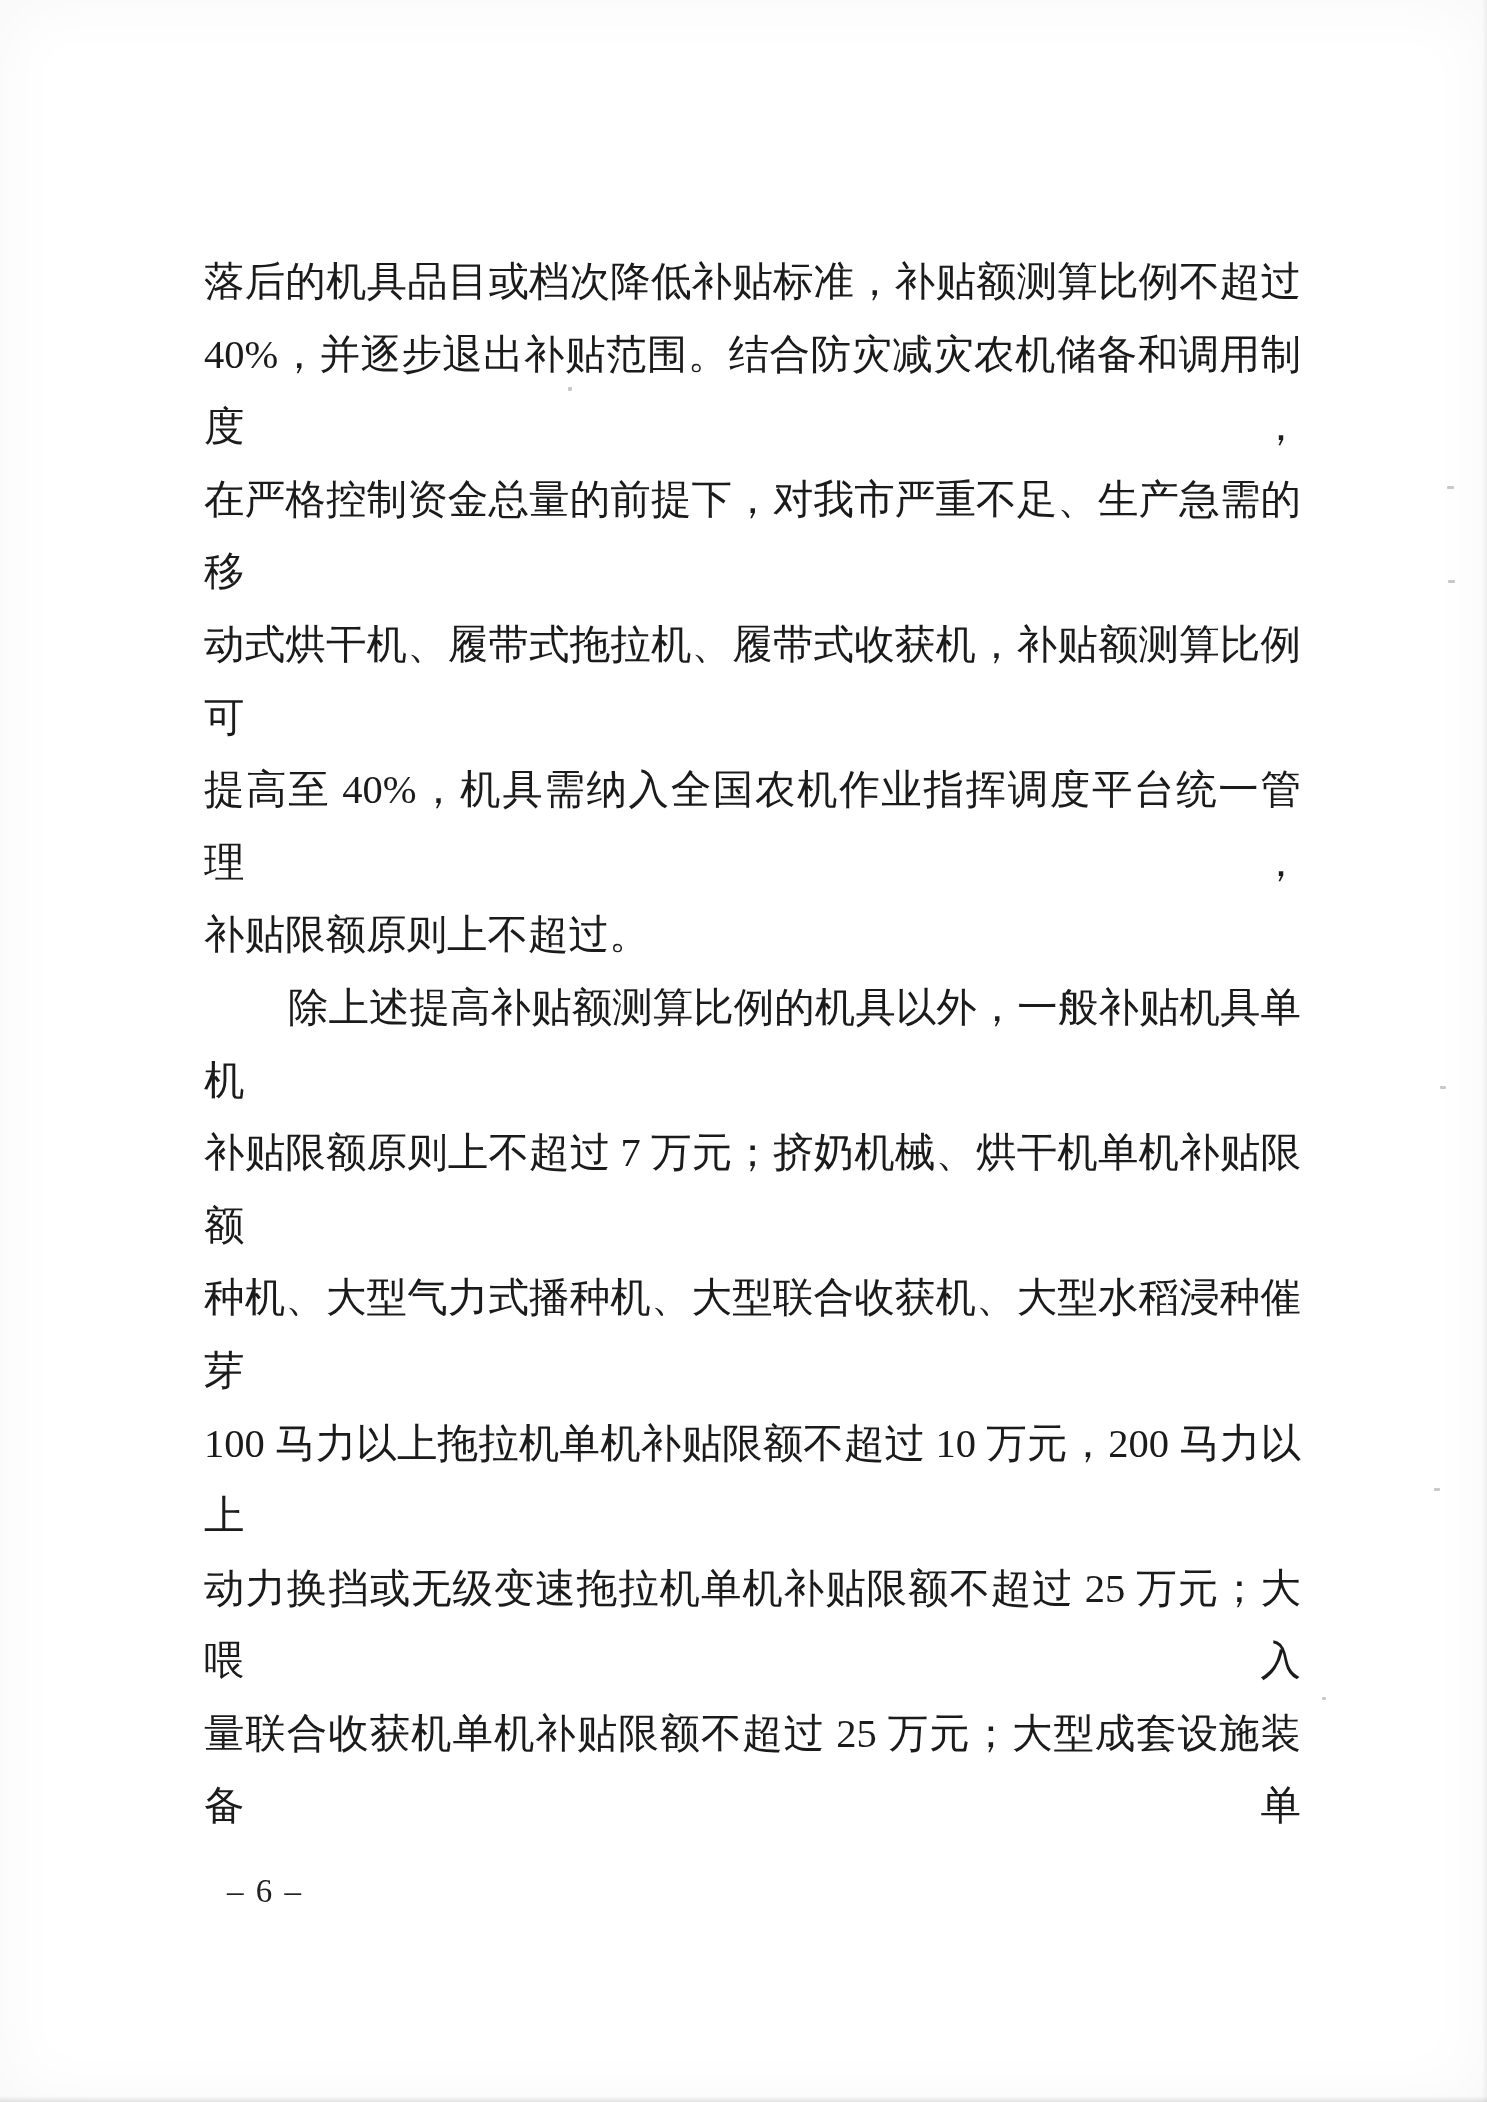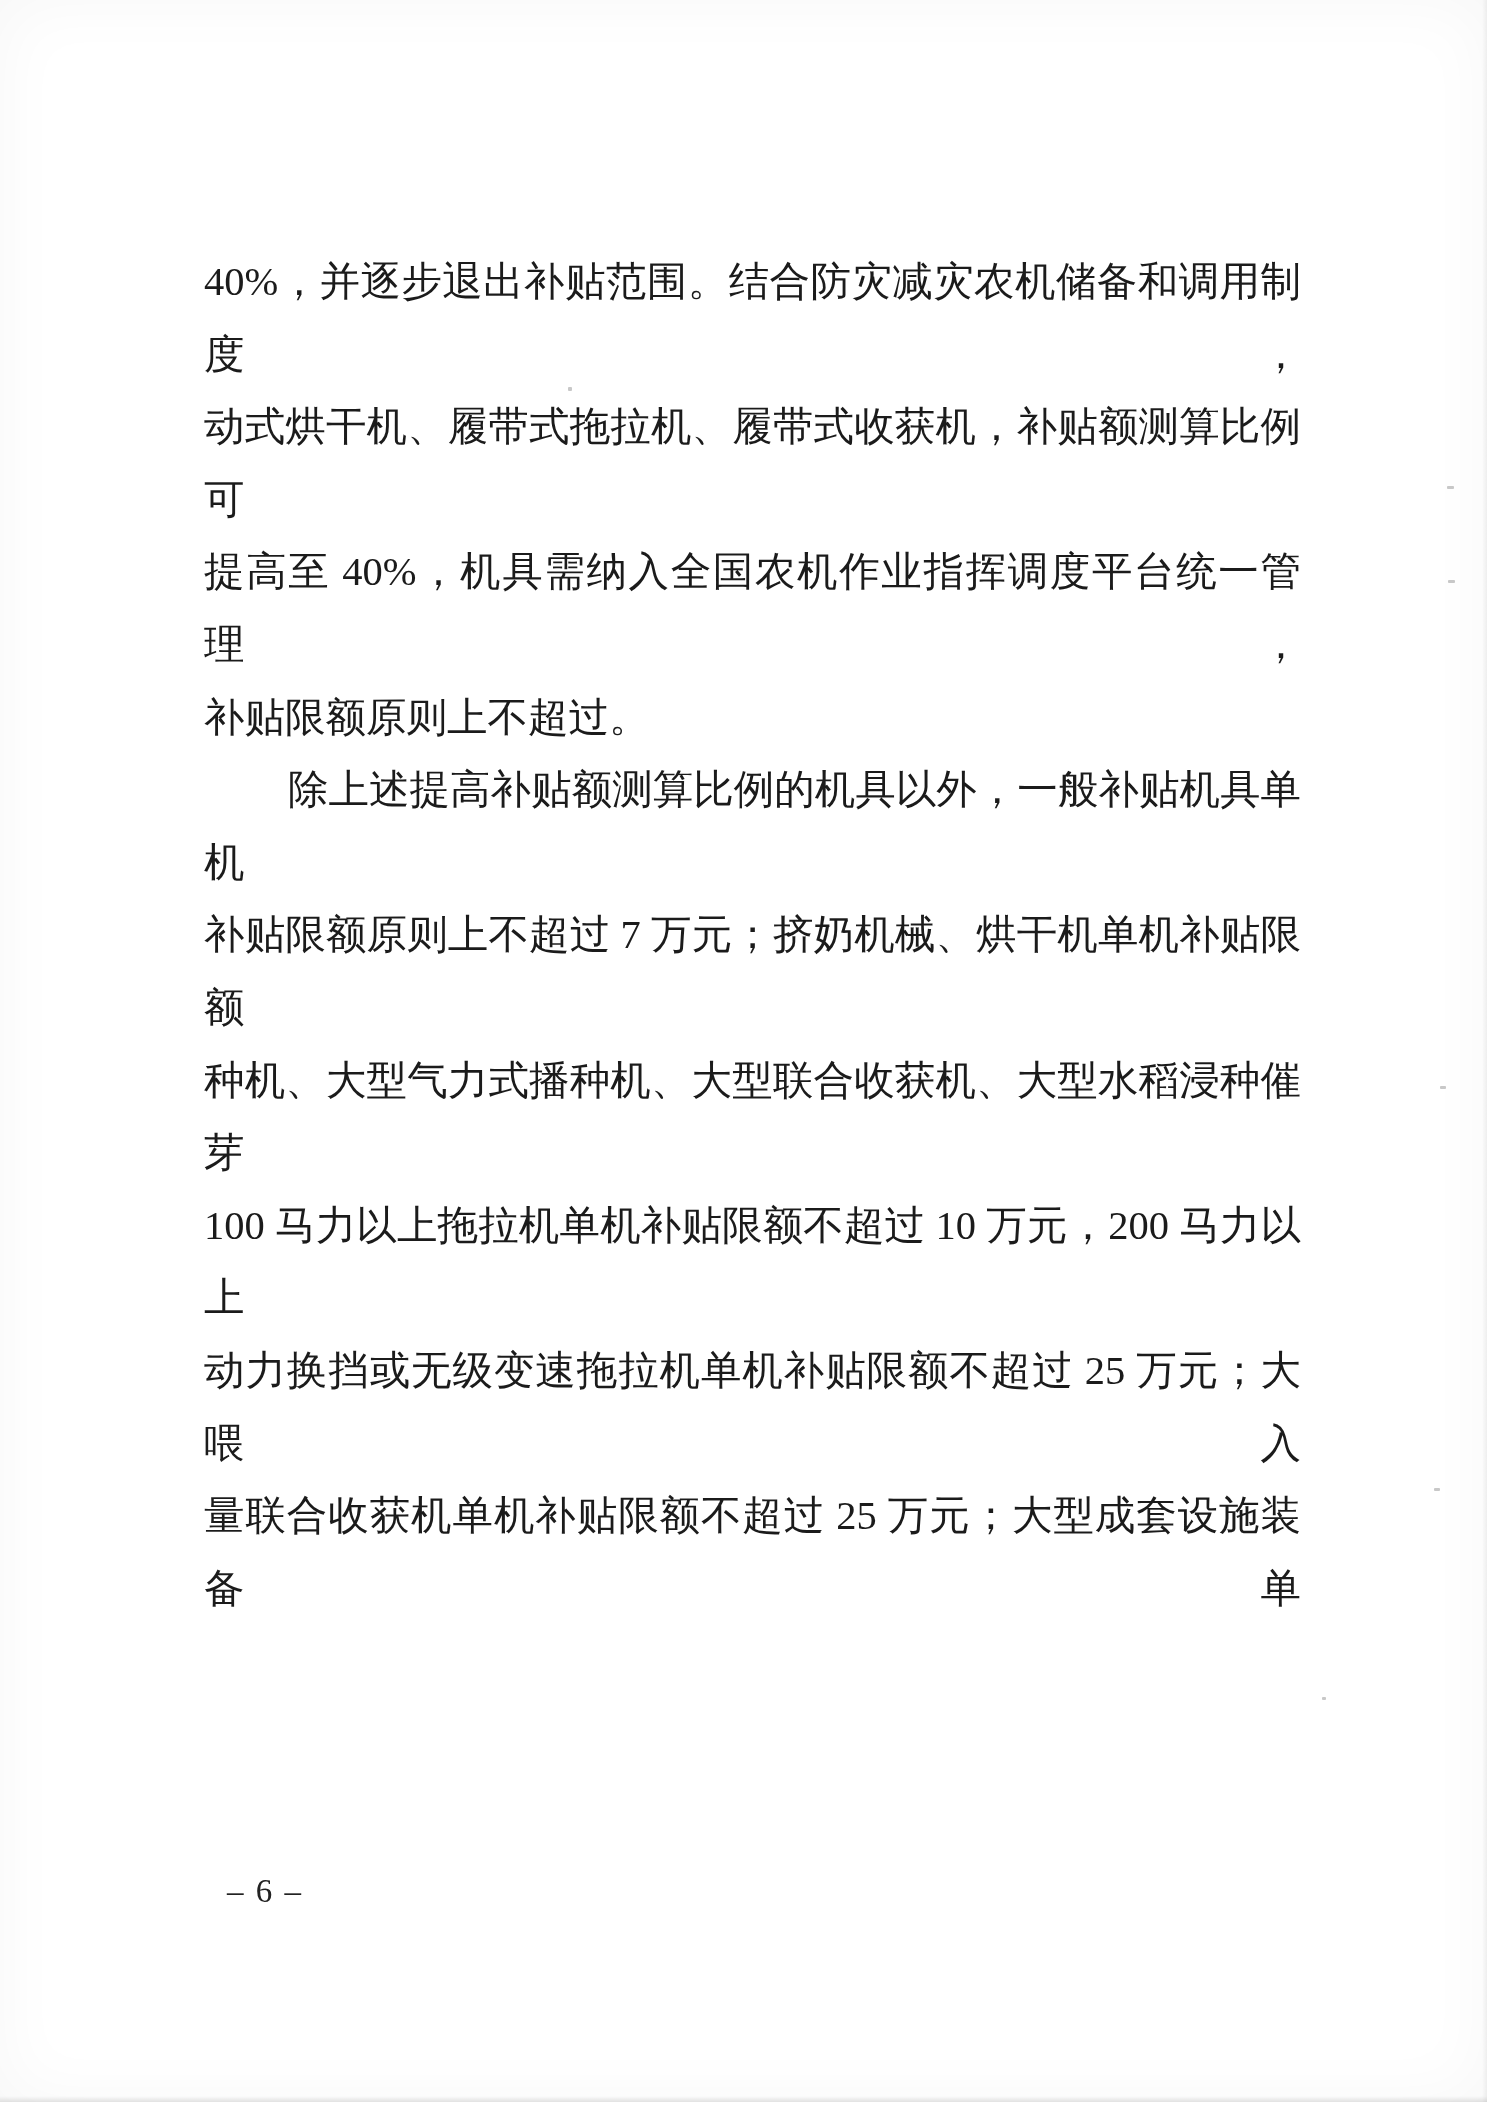--- a/index.html
+++ b/index.html
@@ -70,21 +70,23 @@
     border-radius: 1px;
     pointer-events: none;
   }
 </style>
 </head>
 <body>
 
 <div class="page">
 
   <div class="text-body">
+    <div class="line">落后的机具品目或档次降低补贴标准，补贴额测算比例不超过</div>
     <div class="line">40%，并逐步退出补贴范围。结合防灾减灾农机储备和调用制度，</div>
+    <div class="line">在严格控制资金总量的前提下，对我市严重不足、生产急需的移</div>
     <div class="line">动式烘干机、履带式拖拉机、履带式收获机，补贴额测算比例可</div>
     <div class="line">提高至 40%，机具需纳入全国农机作业指挥调度平台统一管理，</div>
     <div class="line short">补贴限额原则上不超过。</div>
     <div class="line indent">除上述提高补贴额测算比例的机具以外，一般补贴机具单机</div>
     <div class="line">补贴限额原则上不超过 7 万元；挤奶机械、烘干机单机补贴限额</div>
     <div class="line">种机、大型气力式播种机、大型联合收获机、大型水稻浸种催芽</div>
     <div class="line">100 马力以上拖拉机单机补贴限额不超过 10 万元，200 马力以上</div>
     <div class="line">动力换挡或无级变速拖拉机单机补贴限额不超过 25 万元；大喂入</div>
     <div class="line">量联合收获机单机补贴限额不超过 25 万元；大型成套设施装备单</div>
 

